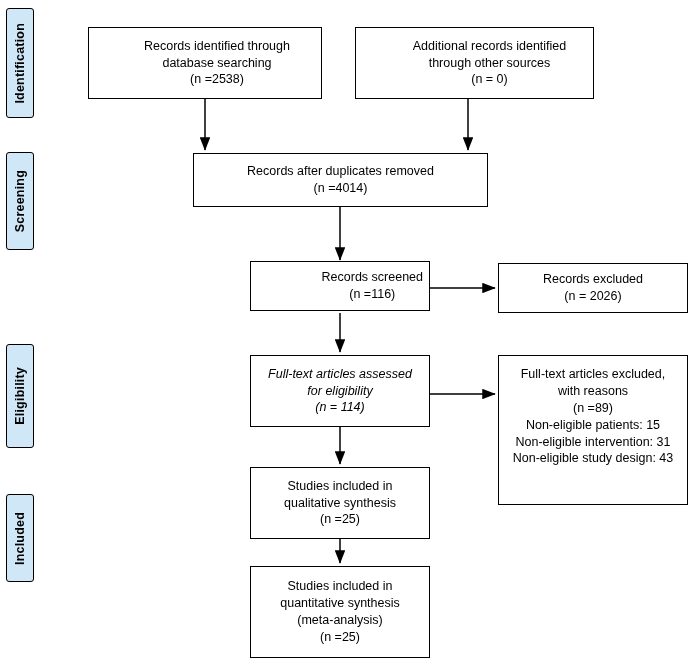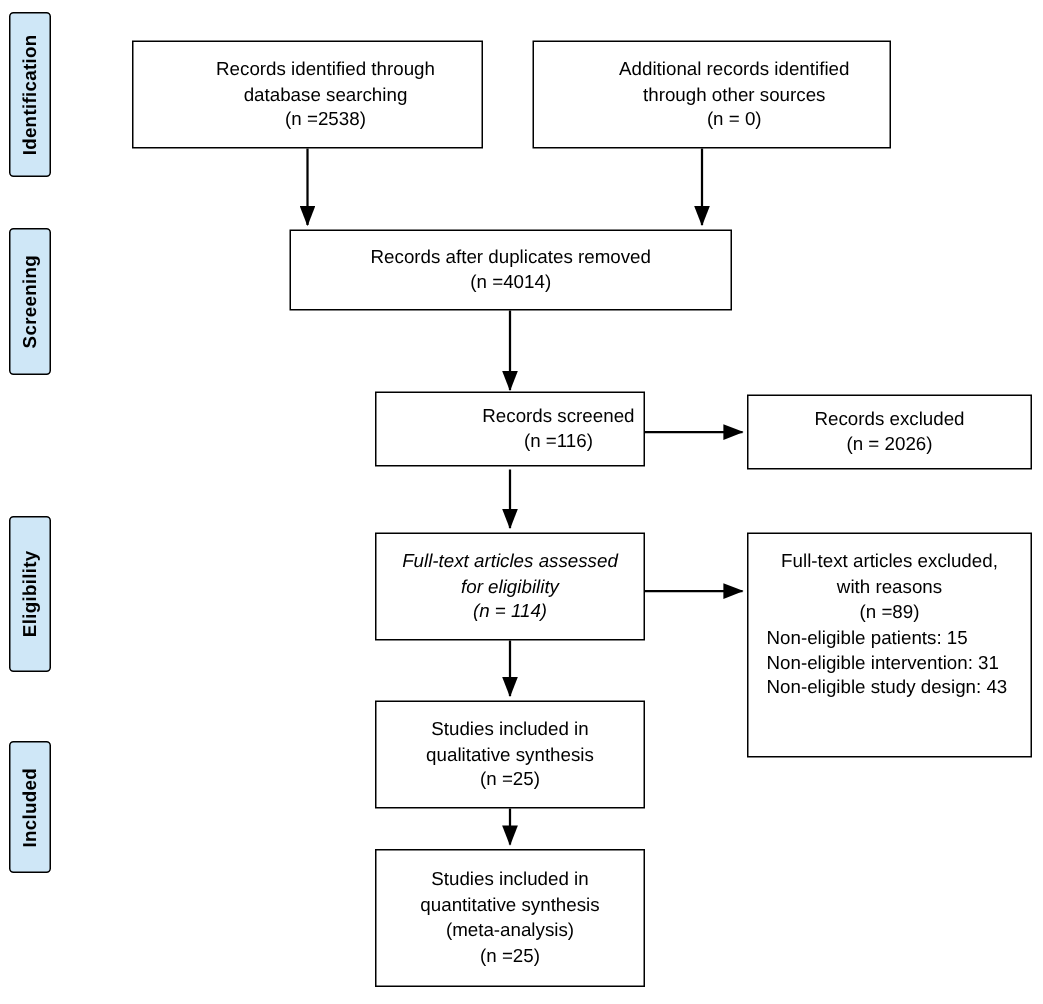--- a/index.html
+++ b/index.html
@@ -120,21 +120,21 @@
   <div class="box" style="left:250px; top:355px; width:180px; height:72px;font-style:italic;">
     <div class="inner">Full-text articles assessed
 for eligibility
 (n = 114)</div>
   </div>
 
   <div class="box left-align" style="left:498px; top:355px; width:190px; height:150px; padding:10px 12px; display:block;">
     <div class="inner" style="text-align:center; ">Full-text articles excluded,
 with reasons
 (n =89)</div>
-    <div class="inner" style="text-align:left;">Non-eligible patients: 15
+    <div class="inner" style="text-align:center;">Non-eligible patients: 15
 Non-eligible intervention: 31
 Non-eligible study design: 43</div>
   </div>
 
   <div class="box" style="left:250px; top:467px; width:180px; height:72px;">
     <div class="inner">Studies included in
 qualitative synthesis
 (n =25)</div>
   </div>
 

